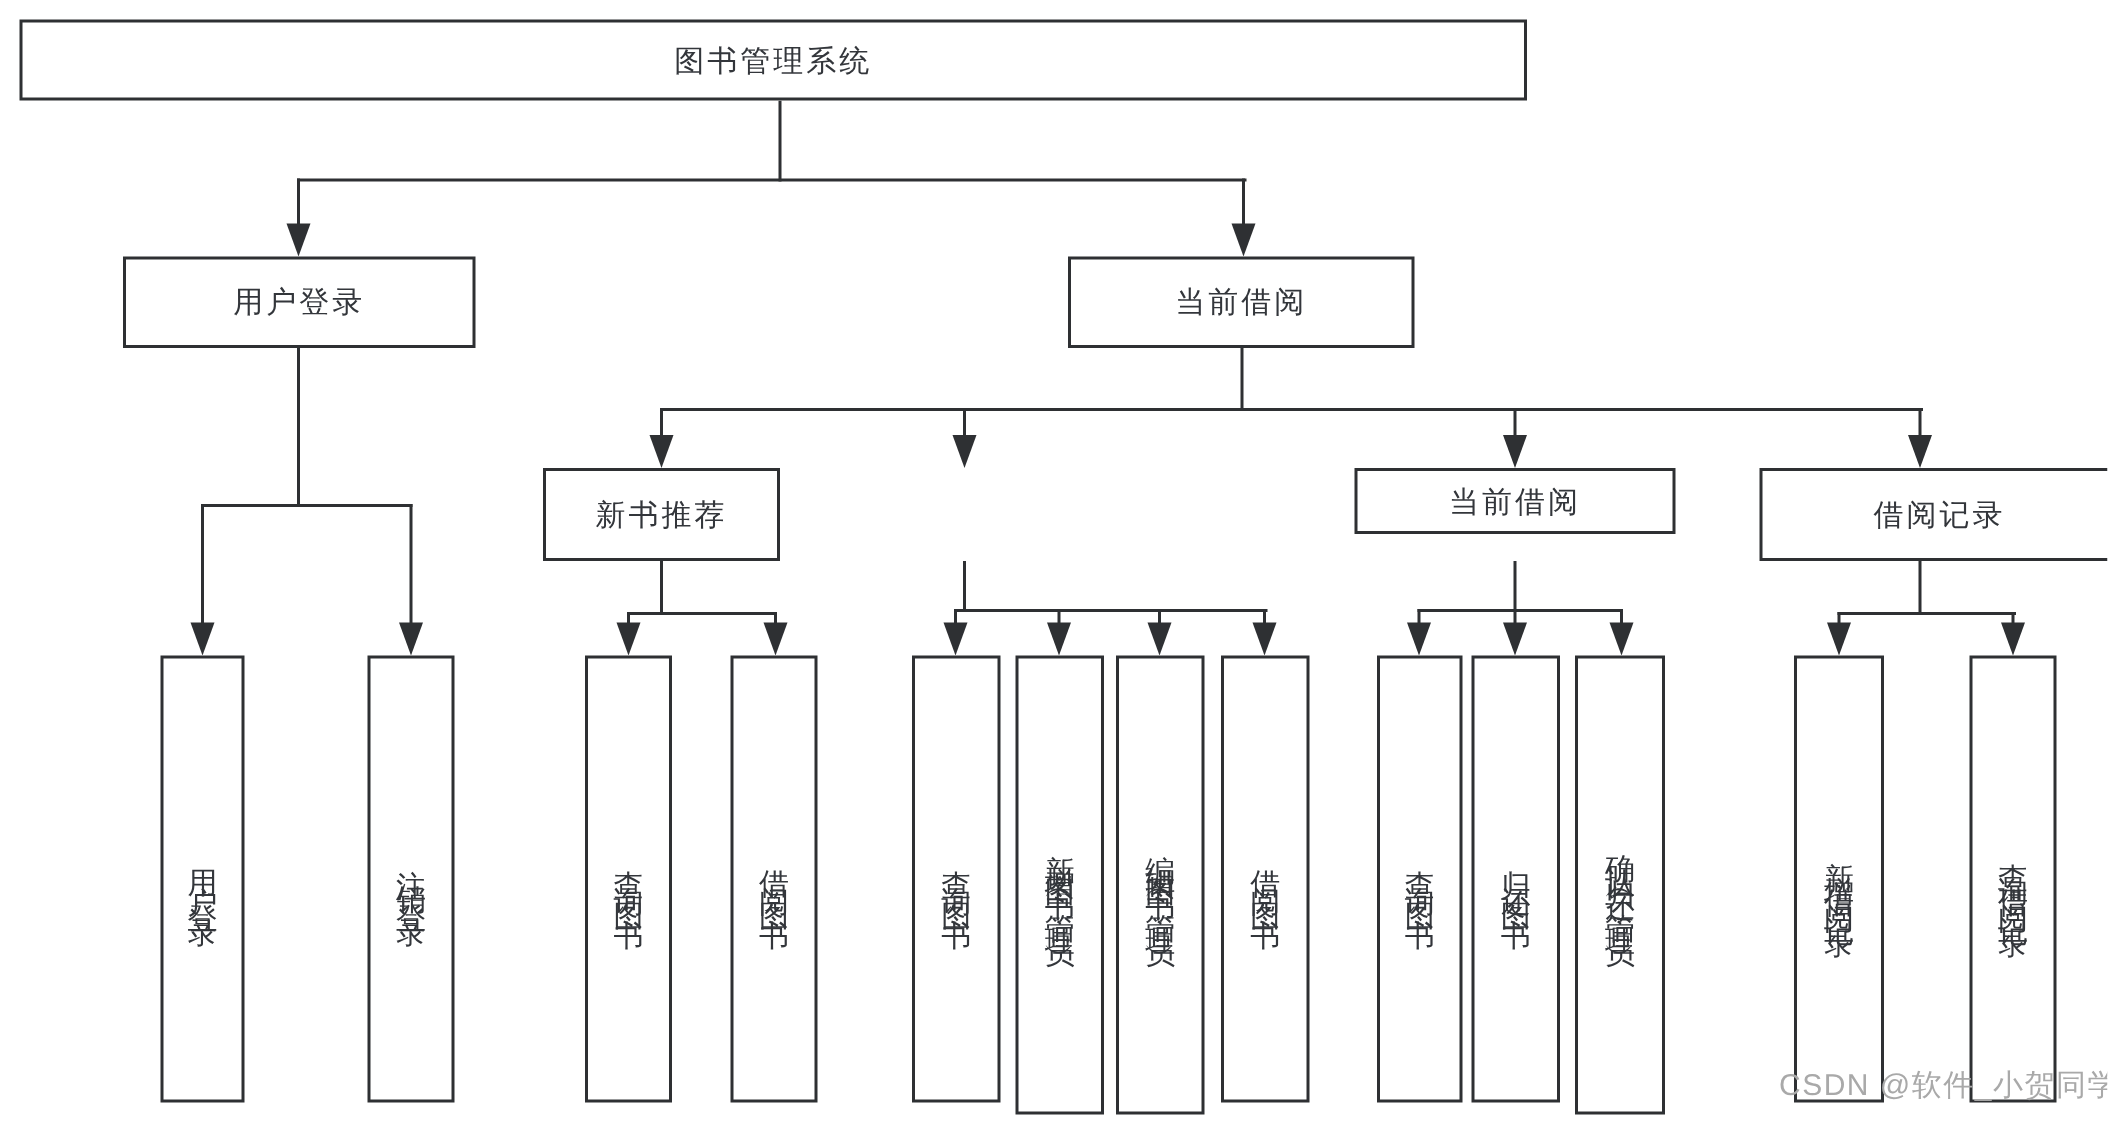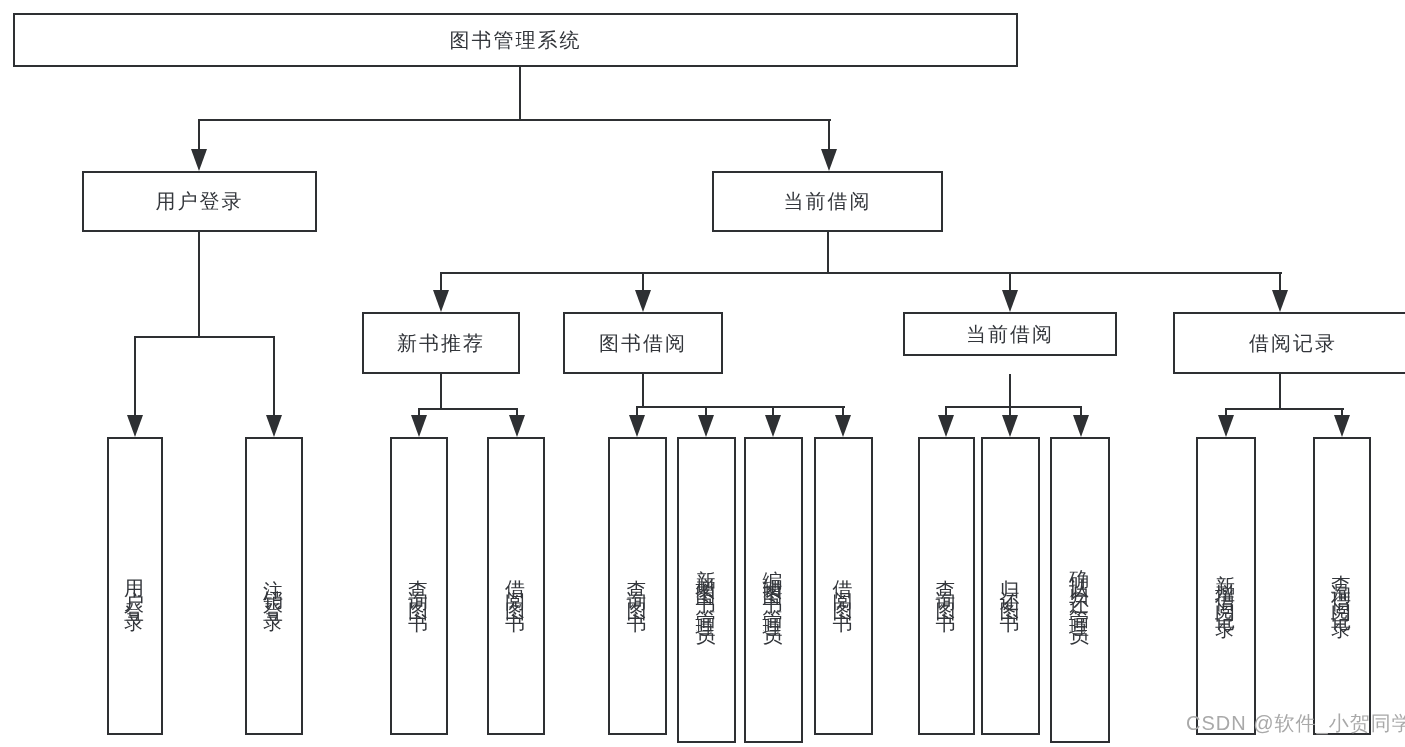--- a/index.html
+++ b/index.html
@@ -151,21 +151,20 @@
     <div class="line" style="left:1341px; top:408px; width:2px; height:9px;"></div>
     <div class="arrow" style="left:1334px; top:415px;"></div>
   </div>
 
   <div class="hnode" style="left:13px; top:13px; width:1005px; height:54px;">图书管理系统</div>
 
   <div class="hnode" style="left:82px; top:171px; width:235px; height:61px;">用户登录</div>
   <div class="hnode" style="left:712px; top:171px; width:231px; height:61px;">当前借阅</div>
 
   <div class="hnode" style="left:362px; top:312px; width:158px; height:62px;">新书推荐</div>
-  <div class="hnode" style="left:563px; top:312px; width:160px; height:62px;">图书借阅</div>
   <div class="hnode" style="left:903px; top:312px; width:214px; height:44px;">当前借阅</div>
   <div class="hnode" style="left:1173px; top:312px; width:240px; height:62px;">借阅记录</div>
 
   <div class="vnode" style="left:107px; top:437px; width:56px; height:298px;">用户登录</div>
   <div class="vnode" style="left:245px; top:437px; width:58px; height:298px;">注销登录</div>
 
   <div class="vnode" style="left:390px; top:437px; width:58px; height:298px;">查询图书</div>
   <div class="vnode" style="left:487px; top:437px; width:58px; height:298px;">借阅图书</div>
 
   <div class="vnode" style="left:608px; top:437px; width:59px; height:298px;">查询图书</div>

